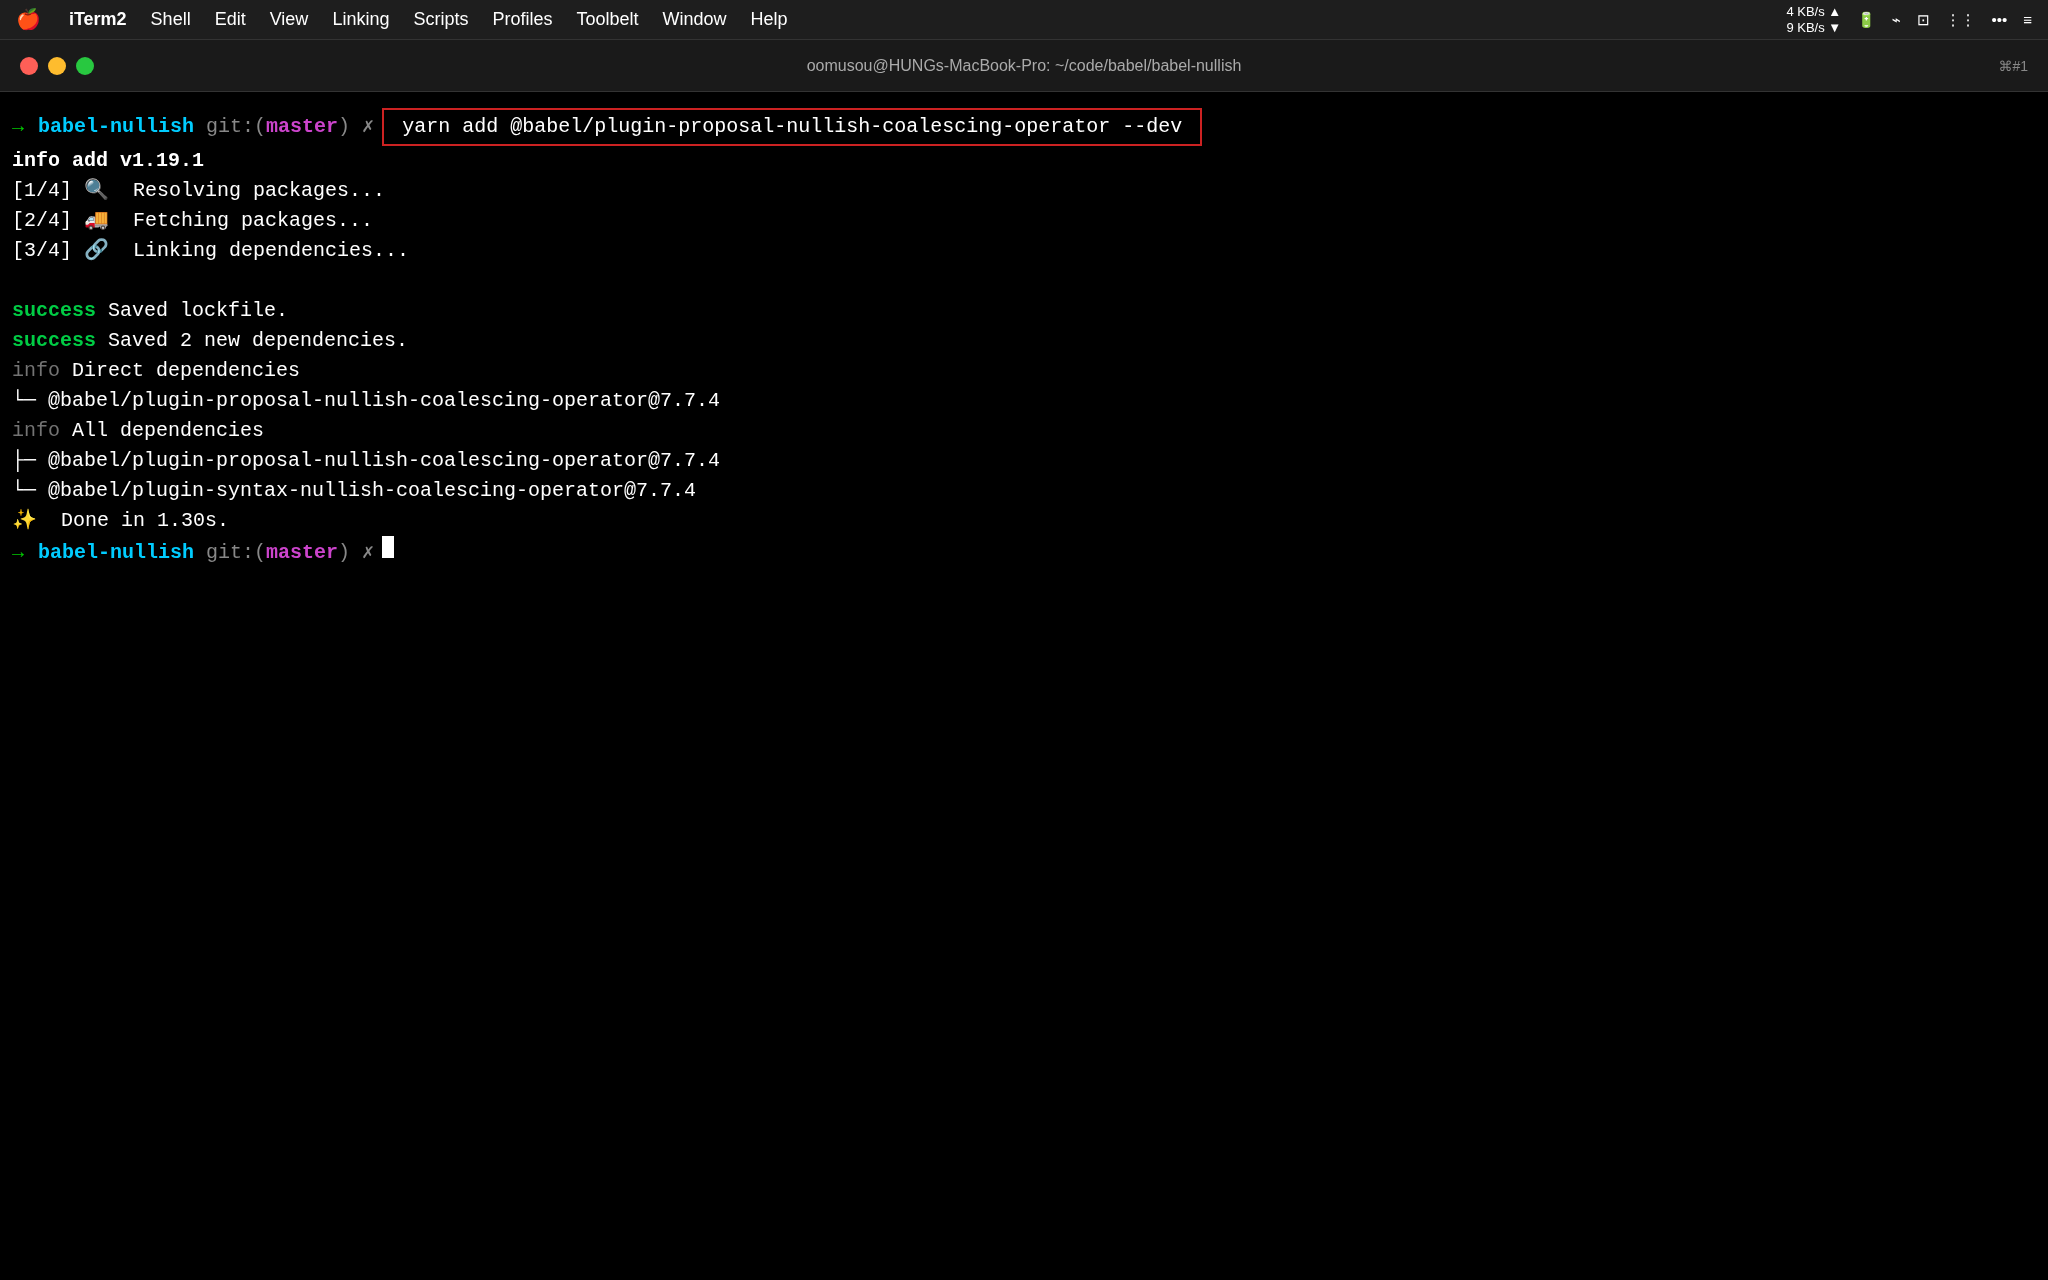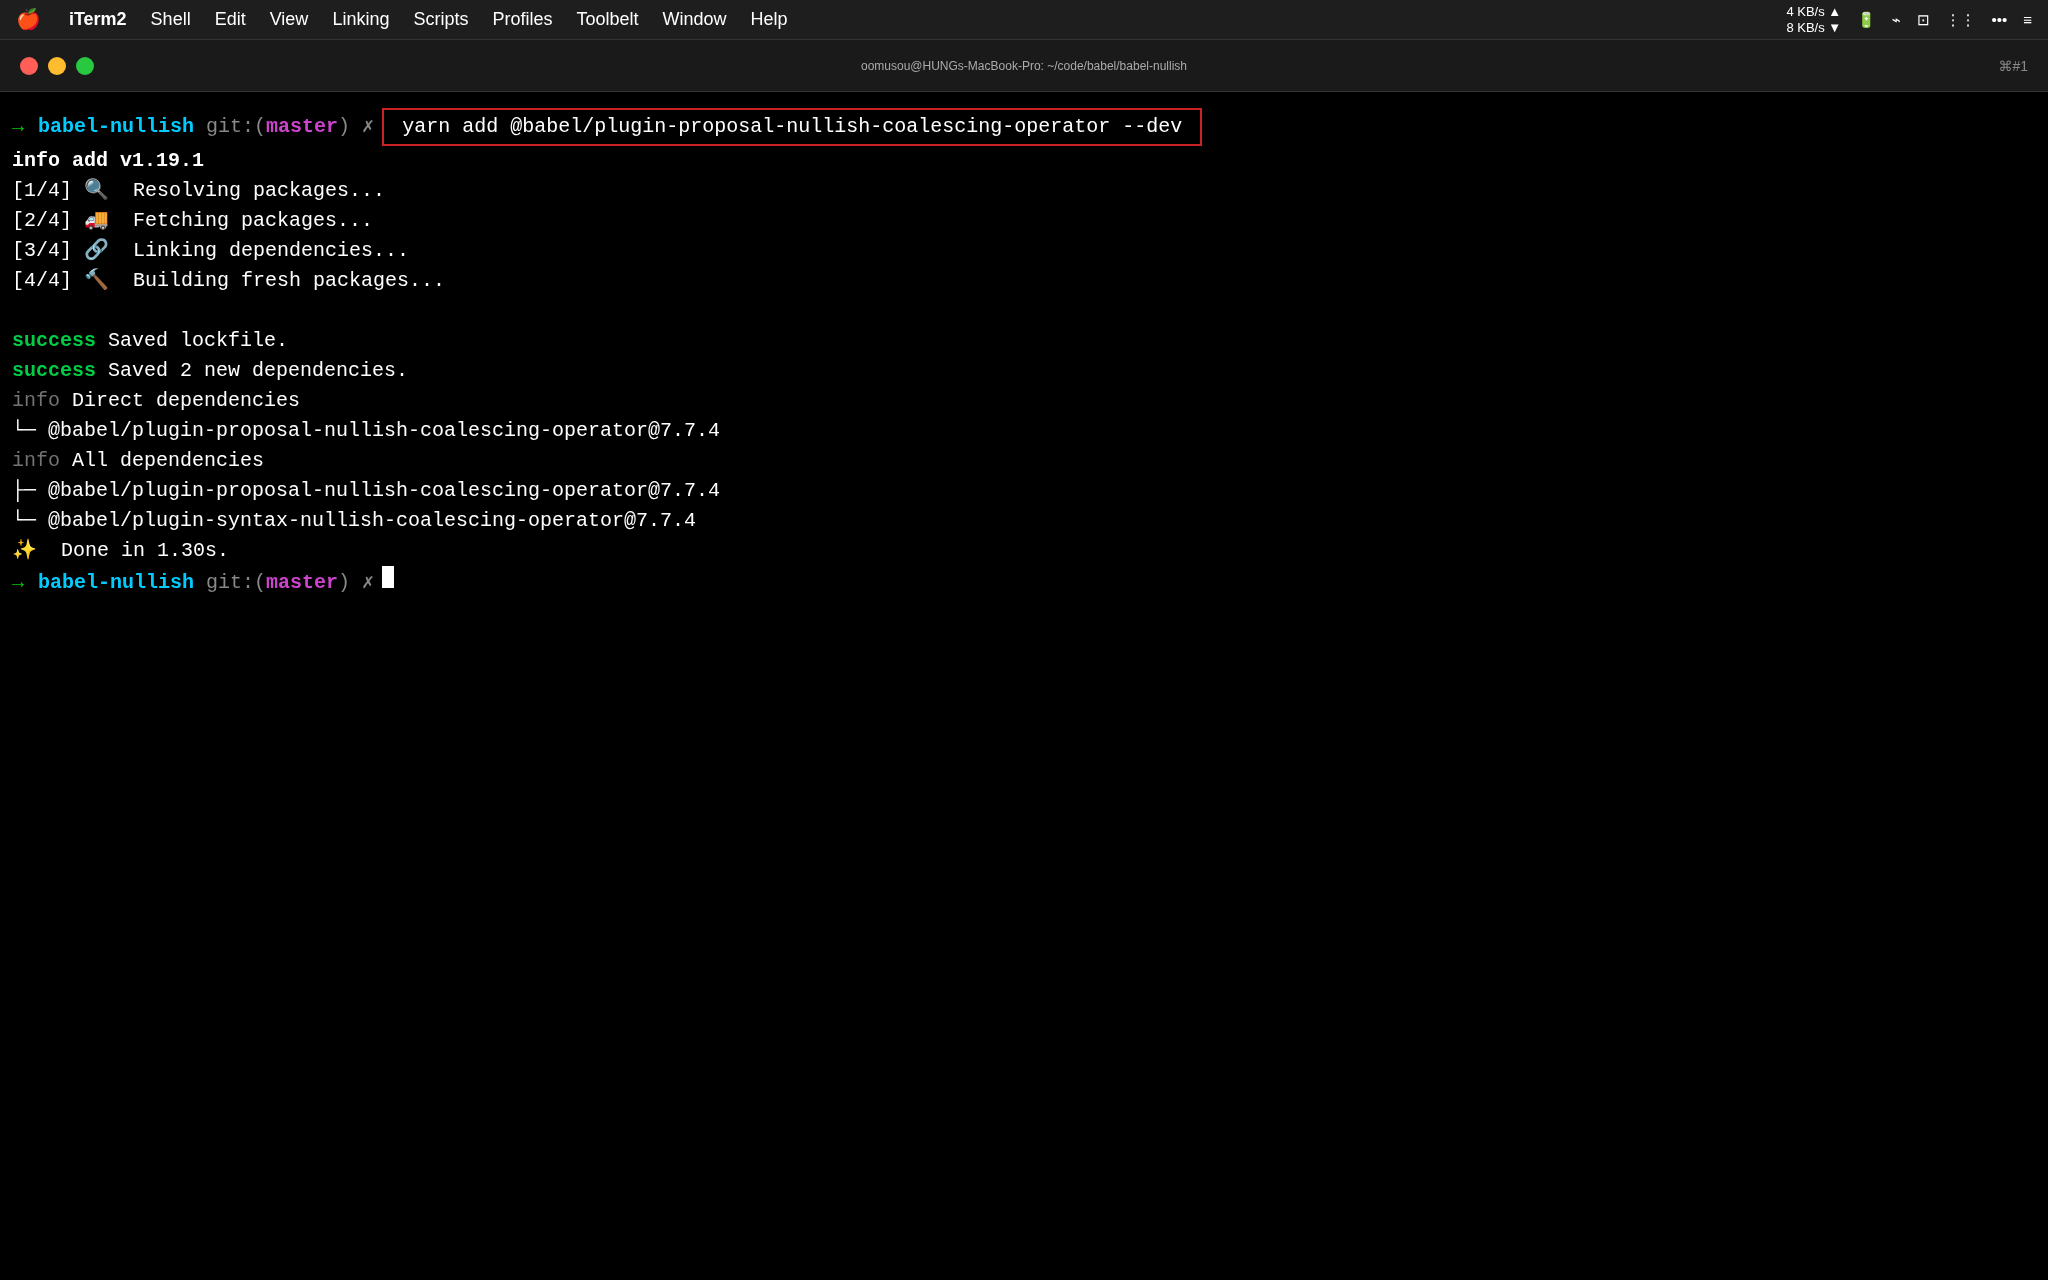--- a/index.html
+++ b/index.html
@@ -94,21 +94,21 @@
       height: 18px;
       border-radius: 50%;
     }
 
     .traffic-light.close { background: #ff5f57; }
     .traffic-light.minimize { background: #febc2e; }
     .traffic-light.maximize { background: #28c840; }
 
     .window-title {
       color: #aaa;
-      font-size: 12px;
+      font-size: 16px;
       font-family: -apple-system, BlinkMacSystemFont, sans-serif;
     }
 
     .keyboard-shortcut {
       position: absolute;
       right: 20px;
       color: #888;
       font-size: 14px;
       font-family: -apple-system, BlinkMacSystemFont, sans-serif;
     }
@@ -220,21 +220,21 @@
   <span class="menu-bar-item">View</span>
   <span class="menu-bar-item">Linking</span>
   <span class="menu-bar-item">Scripts</span>
   <span class="menu-bar-item">Profiles</span>
   <span class="menu-bar-item">Toolbelt</span>
   <span class="menu-bar-item">Window</span>
   <span class="menu-bar-item">Help</span>
   <div class="menu-bar-right">
     <div class="network-info">
       <div>4 KB/s ▲</div>
-      <div>8 KB/s ▼</div>
+      <div>9 KB/s ▼</div>
     </div>
     <span>🔋</span>
     <span>⌁</span>
     <span>⊡</span>
     <span>⋮⋮</span>
     <span>•••</span>
     <span>≡</span>
   </div>
 </div>
 
@@ -274,24 +274,20 @@
       <span class="step-text">Resolving packages...</span>
     </div>
     <div class="line">
       <span class="step-bracket">[2/4] 🚚  </span>
       <span class="step-text">Fetching packages...</span>
     </div>
     <div class="line">
       <span class="step-bracket">[3/4] 🔗  </span>
       <span class="step-text">Linking dependencies...</span>
     </div>
-    <div class="line">
-      <span class="step-bracket">[4/4] 🔨  </span>
-      <span class="step-text">Building fresh packages...</span>
-    </div>
 
     <div class="line">&nbsp;</div>
 
     <div class="line">
       <span class="success-label">success</span>
       <span class="dep-text"> </span>
       <span class="dep-text">Saved lockfile.</span>
     </div>
     <div class="line">
       <span class="success-label">success</span>

